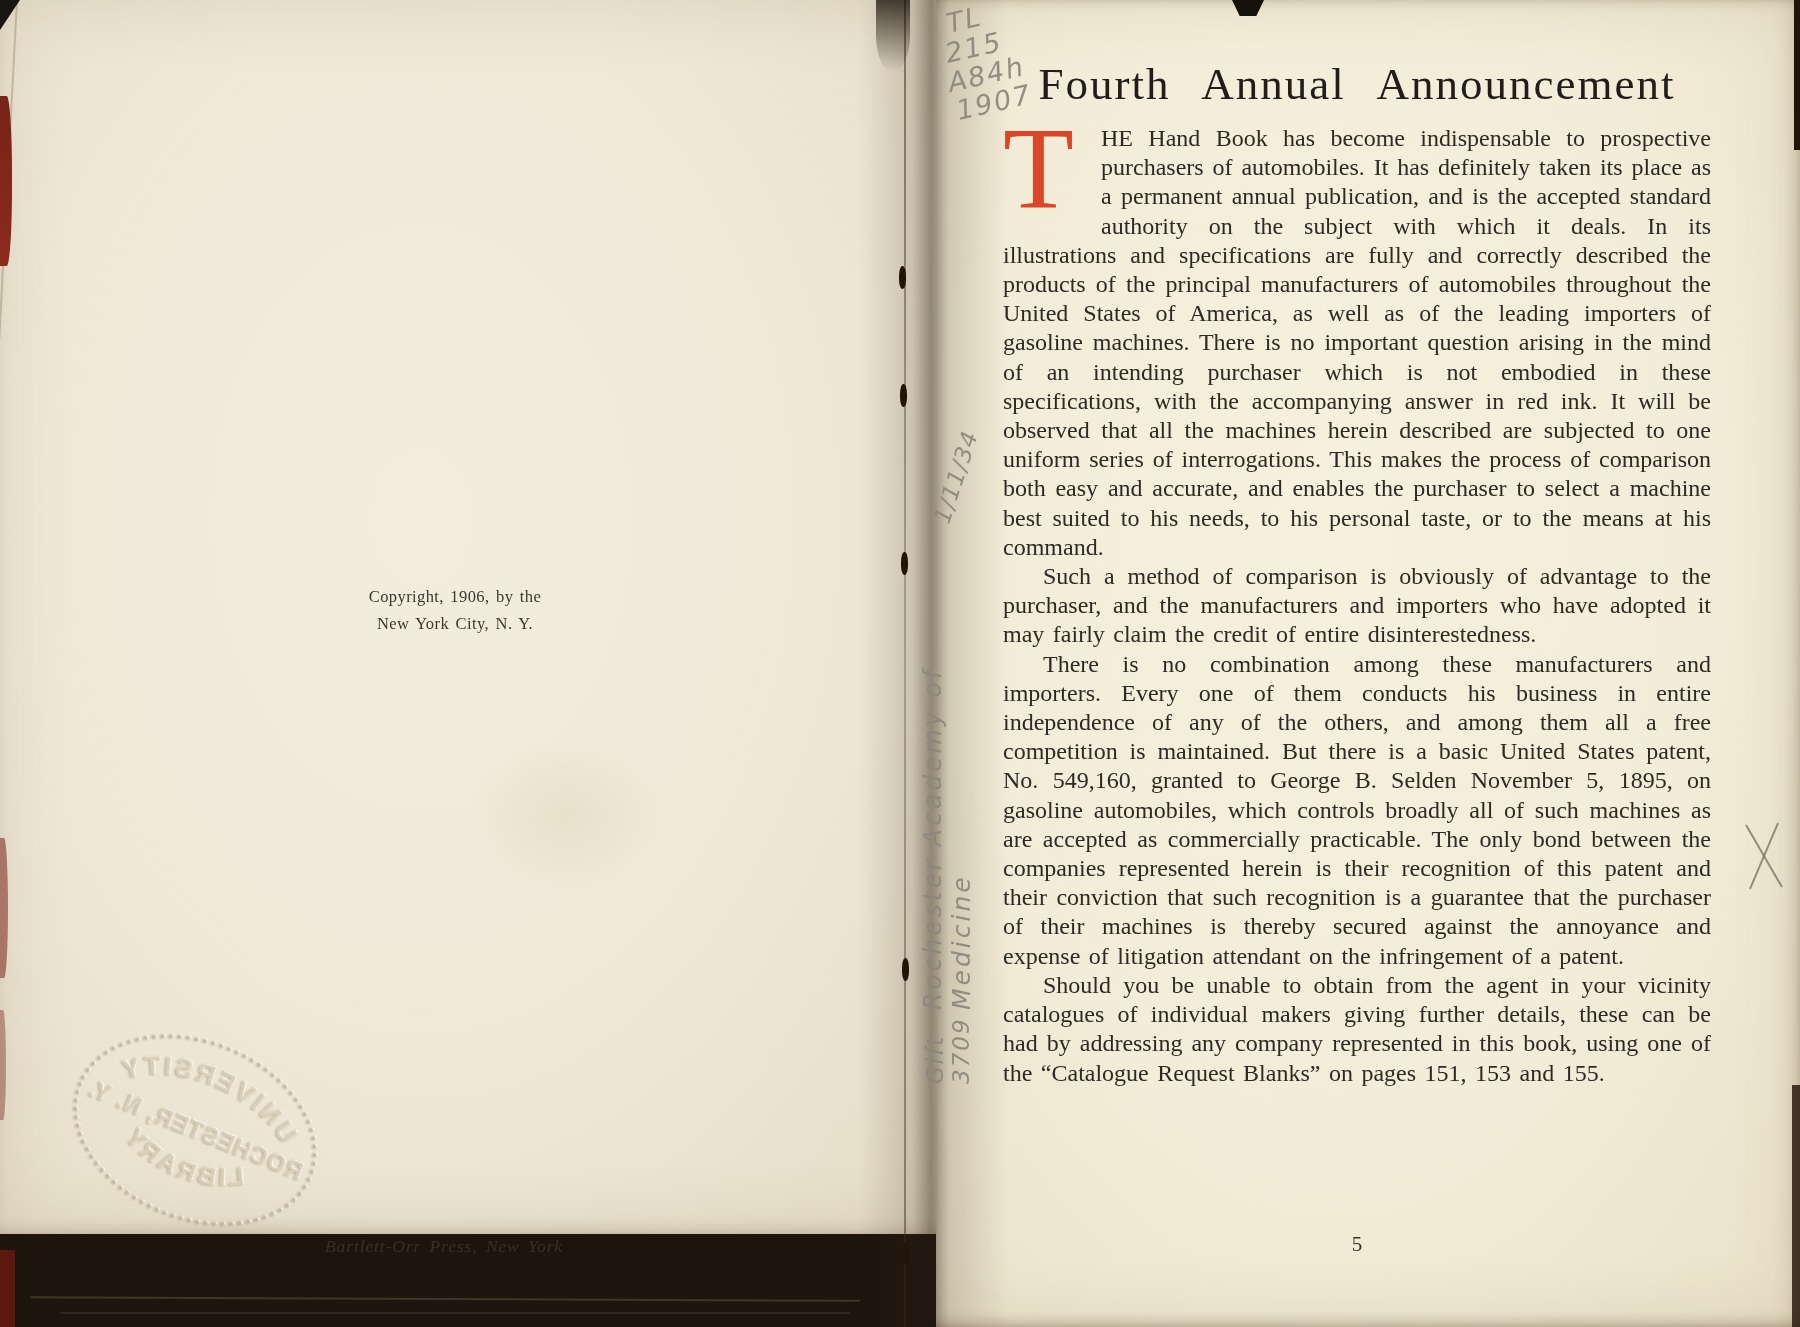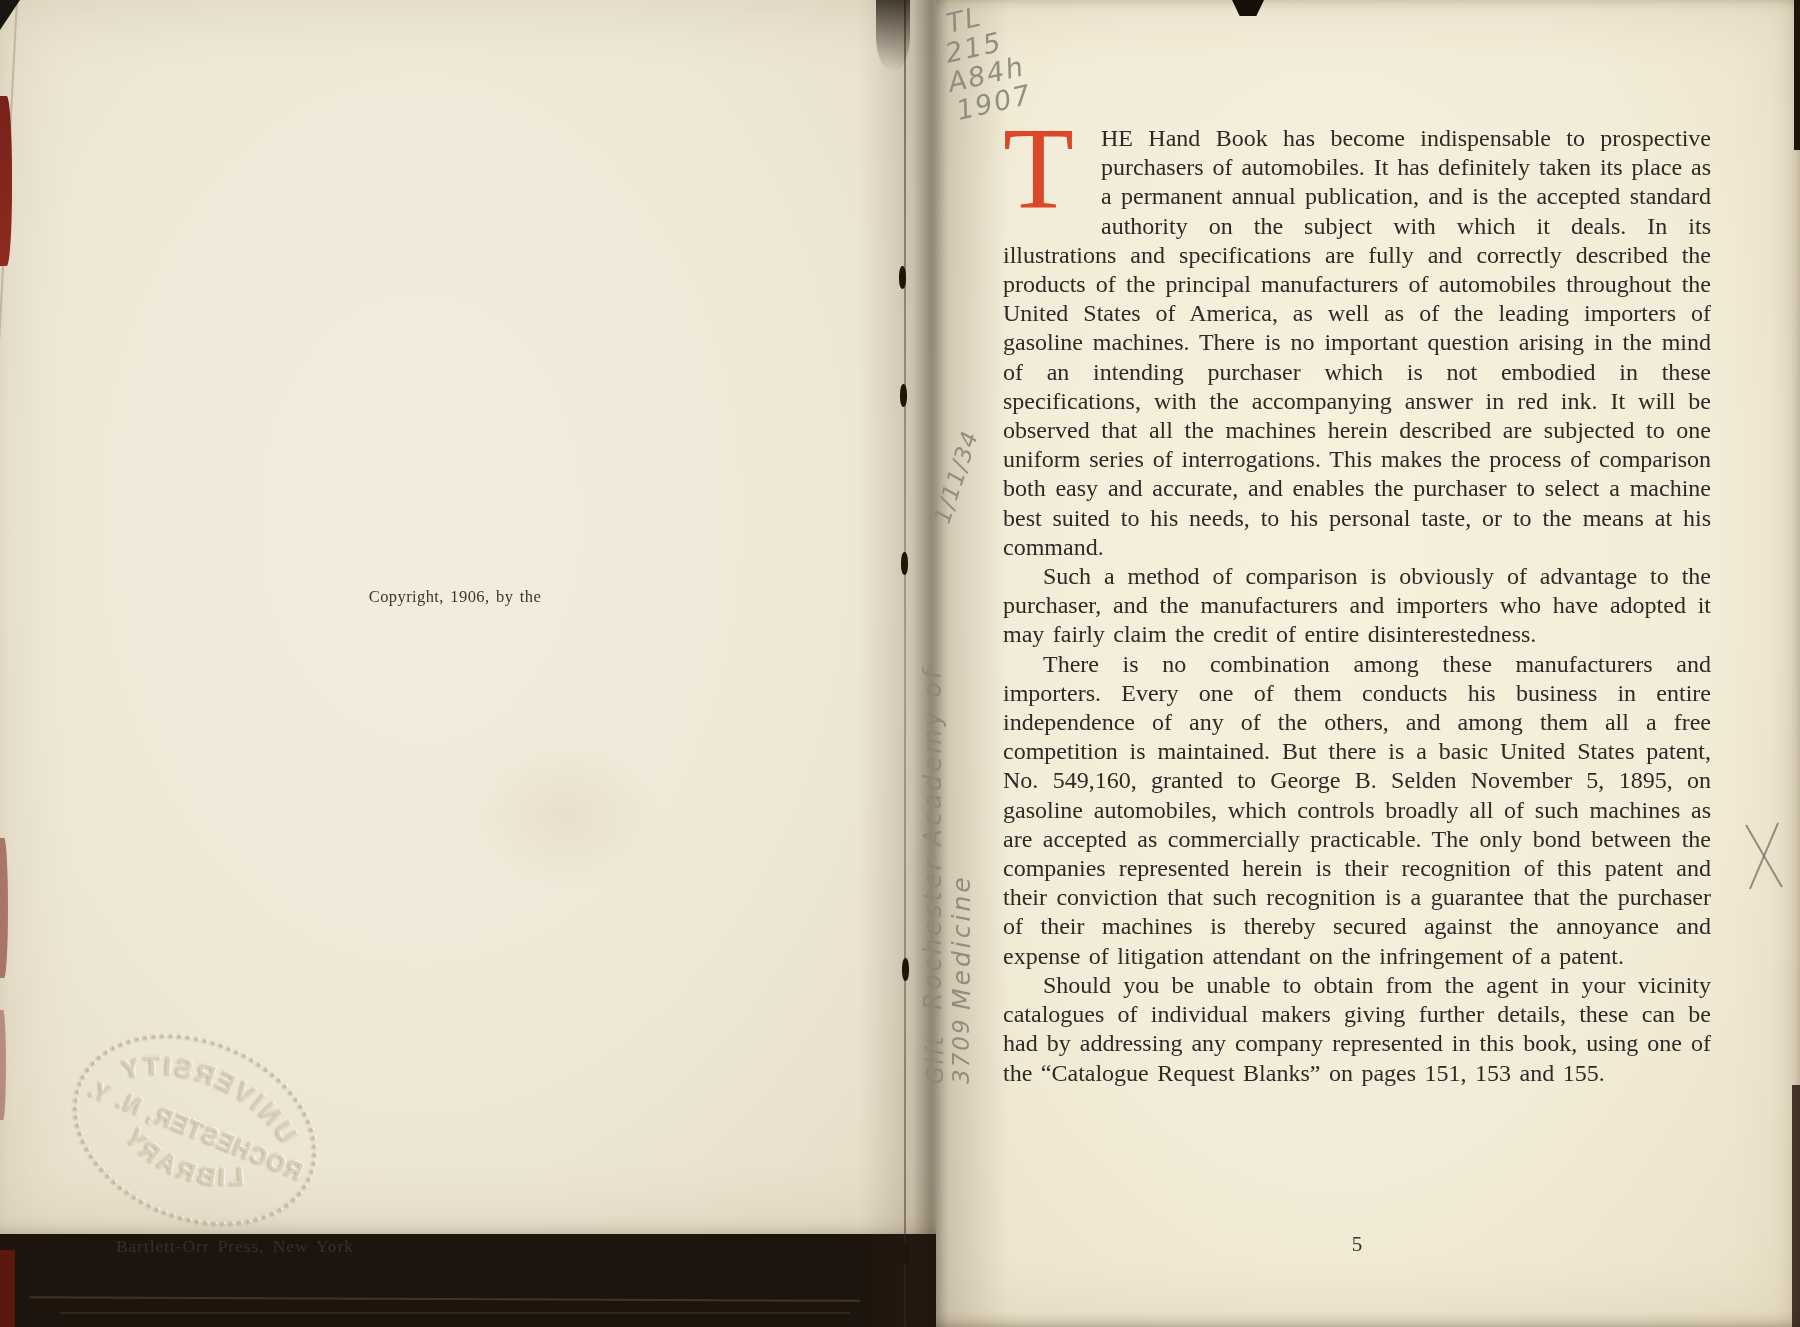--- a/index.html
+++ b/index.html
@@ -53,22 +53,22 @@
   .right-strip-bot{position:absolute;left:1792px;top:1085px;width:8px;height:242px;background:#281a0f;opacity:.85;}
   .page-edge-b1{position:absolute;left:30px;top:1298px;width:830px;height:2px;
     background:rgba(150,128,92,.3);transform:rotate(.25deg);}
   .page-edge-b2{position:absolute;left:60px;top:1312px;width:790px;height:2px;
     background:rgba(150,128,92,.18);}
   .stain{position:absolute;left:470px;top:740px;width:190px;height:150px;border-radius:50%;
     background:radial-gradient(rgba(185,160,115,.14), rgba(185,160,115,0) 70%);}
   
   .copyright{position:absolute;left:105px;top:584px;width:700px;text-align:center;
     color:#3b372f;font-size:16.5px;line-height:26.5px;letter-spacing:.4px;word-spacing:2px;}
-  .printer{position:absolute;left:116px;top:1236px;width:700px;text-align:left;
-    color:#35312a;font-size:17.5px;letter-spacing:.9px;word-spacing:3px;}
+  .printer{position:absolute;left:94px;top:1236px;width:700px;text-align:center;
+    color:#35312a;font-size:17.5px;letter-spacing:.9px;word-spacing:3px;font-style:italic;}
   
   .stamp-wrap{position:absolute;left:50px;top:1018px;width:290px;height:225px;
     transform:rotate(22deg) scaleX(-1);opacity:.9;}
   .stamp-wrap svg{
     filter:drop-shadow(-1px -1px 0 rgba(255,255,255,.95)) drop-shadow(1.5px 1.5px 1px rgba(108,86,60,.45));
   }
   .stamp-ellipse{fill:none;stroke:#c3b59d;stroke-width:3.2;stroke-dasharray:.5 8;stroke-linecap:round;}
   .stamp-text{fill:#d9cdb4;font-family:"Liberation Sans", sans-serif;font-weight:bold;}
   .st-top{font-size:26px;letter-spacing:3px;}
   .st-mid{font-size:23px;letter-spacing:1.5px;}
@@ -107,20 +107,21 @@
 </style>
 </head>
 <body>
 
 <div class="left-page">
   <div class="crease-tl"></div>
   <div class="stain"></div>
 
   <div class="copyright">
     <div>Copyright, 1906, by the</div>
+    <div>New York City, N. Y.</div>
   </div>
 
   <div class="stamp-wrap">
     <svg width="290" height="225" viewBox="0 0 290 225">
       <defs>
         <path id="arcTop" d="M 34,132 A 112,78 0 0 1 256,132" fill="none"></path>
         <path id="arcBot" d="M 46,98 A 100,74 0 0 0 244,98" fill="none"></path>
       </defs>
       <ellipse class="stamp-ellipse" cx="145" cy="112" rx="124" ry="88"></ellipse>
       <text class="stamp-text st-top" text-anchor="middle">
@@ -132,20 +133,21 @@
       </text>
     </svg>
   </div>
 
   <div class="printer">Bartlett-Orr Press, New York</div>
   <div class="page-edge-b1"></div>
   <div class="page-edge-b2"></div>
 </div>
 
 <div class="right-page">
+  <div class="title">Fourth Annual Announcement</div>
 
   <div class="text-col">
     <p class="para"><span class="dropcap">T</span><span>HE Hand Book has become indispensable to prospective purchasers of automobiles.  It has definitely taken its place as a permanent annual publication, and is the accepted standard authority on the subject with which it deals.  In its illustrations and specifications are fully and correctly described the products of the principal manufacturers of automobiles throughout the United States of America, as well as of the leading importers of gasoline machines.  There is no important question arising in the mind of an intending purchaser which is not embodied in these specifications, with the accompanying answer in red ink.  It will be observed that all the machines herein described are subjected to one uniform series of interrogations. This makes the process of comparison both easy and accurate, and enables the purchaser to select a machine best suited to his needs, to his personal taste, or to the means at his command.</span></p>
     <p class="para indent">Such a method of comparison is obviously of advantage to the purchaser, and the manufacturers and importers who have adopted it may fairly claim the credit of entire disinterestedness.</p>
     <p class="para indent">There is no combination among these manufacturers and importers.  Every one of them conducts his business in entire independence of any of the others, and among them all a free competition is maintained.  But there is a basic United States patent, No. 549,160, granted to George B. Selden November 5, 1895, on gasoline automobiles, which controls broadly all of such machines as are accepted as commercially practicable.  The only bond between the companies represented herein is their recognition of this patent and their conviction that such recognition is a guarantee that the purchaser of their machines is thereby secured against the annoyance and expense of litigation attendant on the infringement of a patent.</p>
     <p class="para indent">Should you be unable to obtain from the agent in your vicinity catalogues of individual makers giving further details, these can be had by addressing any company represented in this book, using one of the “Catalogue Request Blanks” on pages 151, 153 and 155.</p>
   </div>
 
   <div class="page-num">5</div>
 </div>

